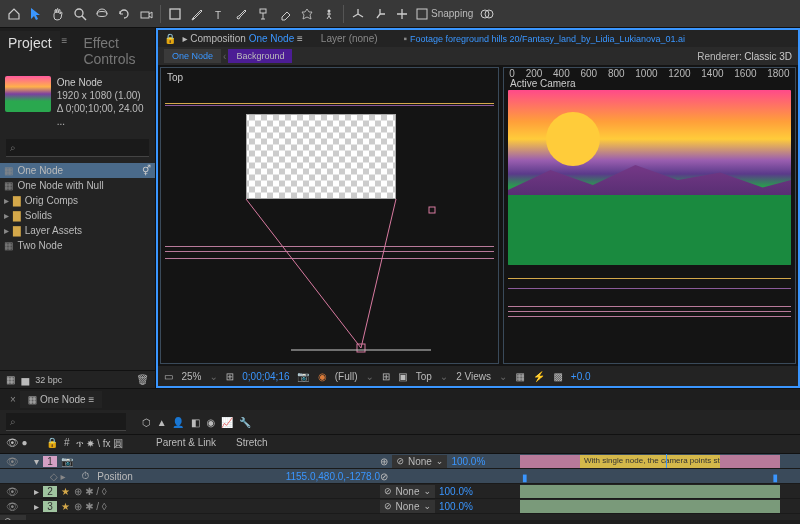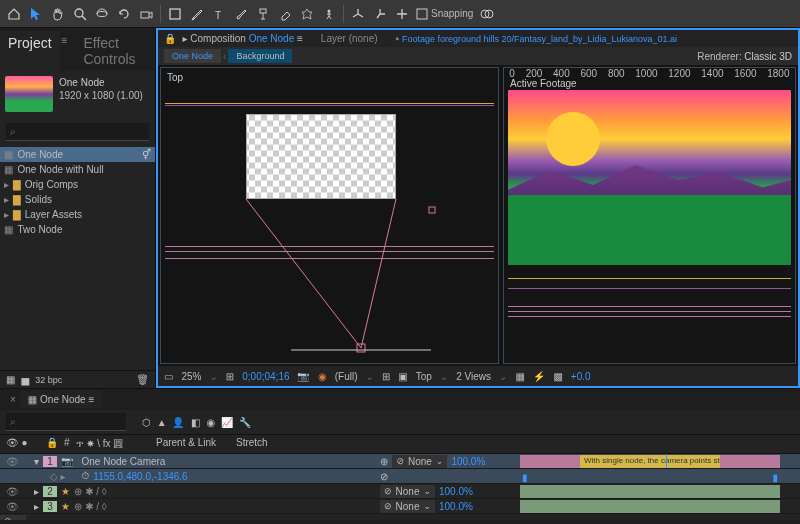--- a/index.html
+++ b/index.html
@@ -23,21 +23,21 @@
 .name-header{padding:2px 6px;font-size:9px;color:#888;border-bottom:1px solid #333}
 .proj-list{flex:1;overflow:auto}
 .proj-item{display:flex;align-items:center;padding:2px 4px;gap:4px;cursor:pointer}
 .proj-item.sel{background:#4a6a8a}
 .folder{color:#d4a84a}
 .comp-icon{color:#888}
 .comp-panel{flex:1;background:#1e1e1e;display:flex;flex-direction:column;border:2px solid #3a96ff}
 .comp-header{background:#232323;padding:3px 6px;display:flex;align-items:center;gap:6px;font-size:10px}
 .comp-header .active-tab{color:#3a96ff}
 .tab-row{background:#2a2a2a;padding:0 6px;display:flex;align-items:center;gap:2px;height:18px}
-.comp-tab{padding:2px 8px;font-size:9px;background:#0c4a6e;cursor:pointer}
+.comp-tab{padding:2px 8px;font-size:9px;background:#4c1d95;cursor:pointer}
 .comp-tab.active{background:#3a3a3a;color:#3a96ff}
 .views{flex:1;display:flex;background:#141414;position:relative}
 .view{flex:1;border:1px solid #3a4a5a;position:relative;margin:2px}
 .view-label{position:absolute;top:4px;left:6px;font-size:10px;color:#ccc}
 .checker{position:absolute;background:repeating-conic-gradient(#ccc 0% 25%,#fff 0% 50%) 50%/12px 12px;border:1px solid #aaa}
 .cam-preview{position:absolute;left:4px;right:4px;top:22px;height:175px;background:linear-gradient(180deg,#ff4a8a 0%,#ff9f3a 18%,#ffcc3a 28%,#9b5fb0 40%,#5a3a8a 48%,#2a9a4f 55%,#1a7a3f 100%);border-radius:1px;overflow:hidden}
 .sun{position:absolute;width:54px;height:54px;border-radius:50%;background:#ffcc3a;top:22px;left:38px}
 .mountain{position:absolute;bottom:55px;width:100%;height:50px;background:linear-gradient(180deg,#7a3a8a,#4a2a6a);clip-path:polygon(0 60%,15% 20%,30% 50%,45% 10%,60% 40%,75% 25%,90% 55%,100% 40%,100% 100%,0 100%)}
 .ground{position:absolute;bottom:0;width:100%;height:70px;background:#1a8a3f}
 .comp-footer{height:20px;background:#232323;display:flex;align-items:center;padding:0 6px;gap:8px;font-size:9px;color:#aaa}
@@ -194,20 +194,21 @@
     <div class="panel-tabs">
       <span class="panel-tab active">Project</span>
         <span style="color:#888;padding:4px 2px">≡</span>
       <span class="panel-tab" style="margin-left:6px;color:#777">Effect Controls</span>
     </div>
     <div class="proj-header">
       <div class="proj-thumb"></div>
       <div class="proj-info">
         <div style="color:#ccc">One Node</div>
         <div>1920 x 1080 (1.00)</div>
+        <div>Δ 0;00;10;00, 24.00 ...</div>
       </div>
     </div>
     <input class="search" placeholder="⌕" style="">
     <div class="proj-list">
       <div class="proj-item sel">
           <span class="comp-icon">▦</span>
           <span>One Node</span>
           <span style="margin-left:auto;color:#ccc">⚥</span>
         </div>
       <div class="proj-item">
@@ -240,21 +241,21 @@
       <span style="font-size:9px">32 bpc</span>
       <span style="margin-left:auto">🗑</span>
     </div>
   </div>
 
   <div class="comp-panel">
     <div class="comp-header">
       <span>🔒</span>
       <span>▸ <span><span>Composition</span> <span class="active-tab">One Node</span></span> ≡</span>
       <span style="margin-left:12px;color:#888">Layer (none)</span>
-      <span style="margin-left:12px;color:#888">▪ <span class="footage-label">Footage foreground hills 20/Fantasy_land_by_Lidia_Lukianova_01.ai</span></span>
+      <span style="margin-left:20px;color:#888">▪ <span class="footage-label">Footage foreground hills 20/Fantasy_land_by_Lidia_Lukianova_01.ai</span></span>
     </div>
     <div class="tab-row">
       <span class="comp-tab active">One Node</span>
       <span style="color:#666">‹</span>
       <span class="comp-tab">Background</span>
       <span class="renderer"><span>Renderer:</span> <span style="color:#ccc">Classic 3D</span></span>
     </div>
     <div class="views">
 
       <div class="view" style="flex:1.1">
@@ -280,21 +281,21 @@
             <span>200</span>
             <span>400</span>
             <span>600</span>
             <span>800</span>
             <span>1000</span>
             <span>1200</span>
             <span>1400</span>
             <span>1600</span>
             <span>1800</span>
           </div>
-        <div class="view-label" style="top:10px">Active Footage</div>
+        <div class="view-label" style="top:10px">Active Camera</div>
         <div class="cam-preview">
           <div class="sun"></div>
           <div class="mountain"></div>
           <div class="ground"></div>
         </div>
         <div class="hline" style="top:210px;background:#d4a84a"></div>
         <div class="hline" style="top:220px;background:#8a5a9a"></div>
         <div class="hline" style="top:238px;background:#b87a9a"></div>
         <div class="hline" style="top:243px;background:#b87a9a"></div>
         <div class="hline" style="top:248px;background:#b87a9a"></div>
@@ -352,41 +353,41 @@
   </div>
   <div class="tl-rows">
 
     <div class="tl-row sel">
       <div class="tl-left">
           <span class="eye">👁</span>
           <span class="eye"></span>
           <span>▾</span>
           <span class="row-num c1">1</span>
           <span>📷</span>
-          <span class="layer-name">One Node Camera</span>
         </div>
       <div class="tl-mid">
           <span>⊕</span>
           <span class="dropdown">⊘ <span>None</span> ⌄</span>
           <span class="blue">100.0%</span>
         </div>
       <div class="tl-bar">
           <div class="bar b-pink">
             <div class="marker">With single node, the camera points straight ahead</div>
           </div>
           <div class="tick" style="left:52%"></div>
         </div>
     </div>
 
     <div class="tl-row sel">
       <div class="tl-left">
           <span style="width:40px"></span>
           <span style="color:#888">◇ ▸</span>
           <span style="padding-left:12px">⏱</span>
-          <span class="blue">1155.0,480.0,-1346.6</span>
+          <span class="layer-name">Position</span>
+          <span class="blue">1155.0,480.0,-1278.0</span>
         </div>
       <div class="tl-mid">
           <span>⊘</span>
         </div>
       <div class="tl-bar">
           <span style="position:absolute;left:2px;top:3px;color:#3a96ff">▮</span>
           <span style="position:absolute;right:22px;top:3px;color:#3a96ff">▮</span>
         </div>
     </div>
 

